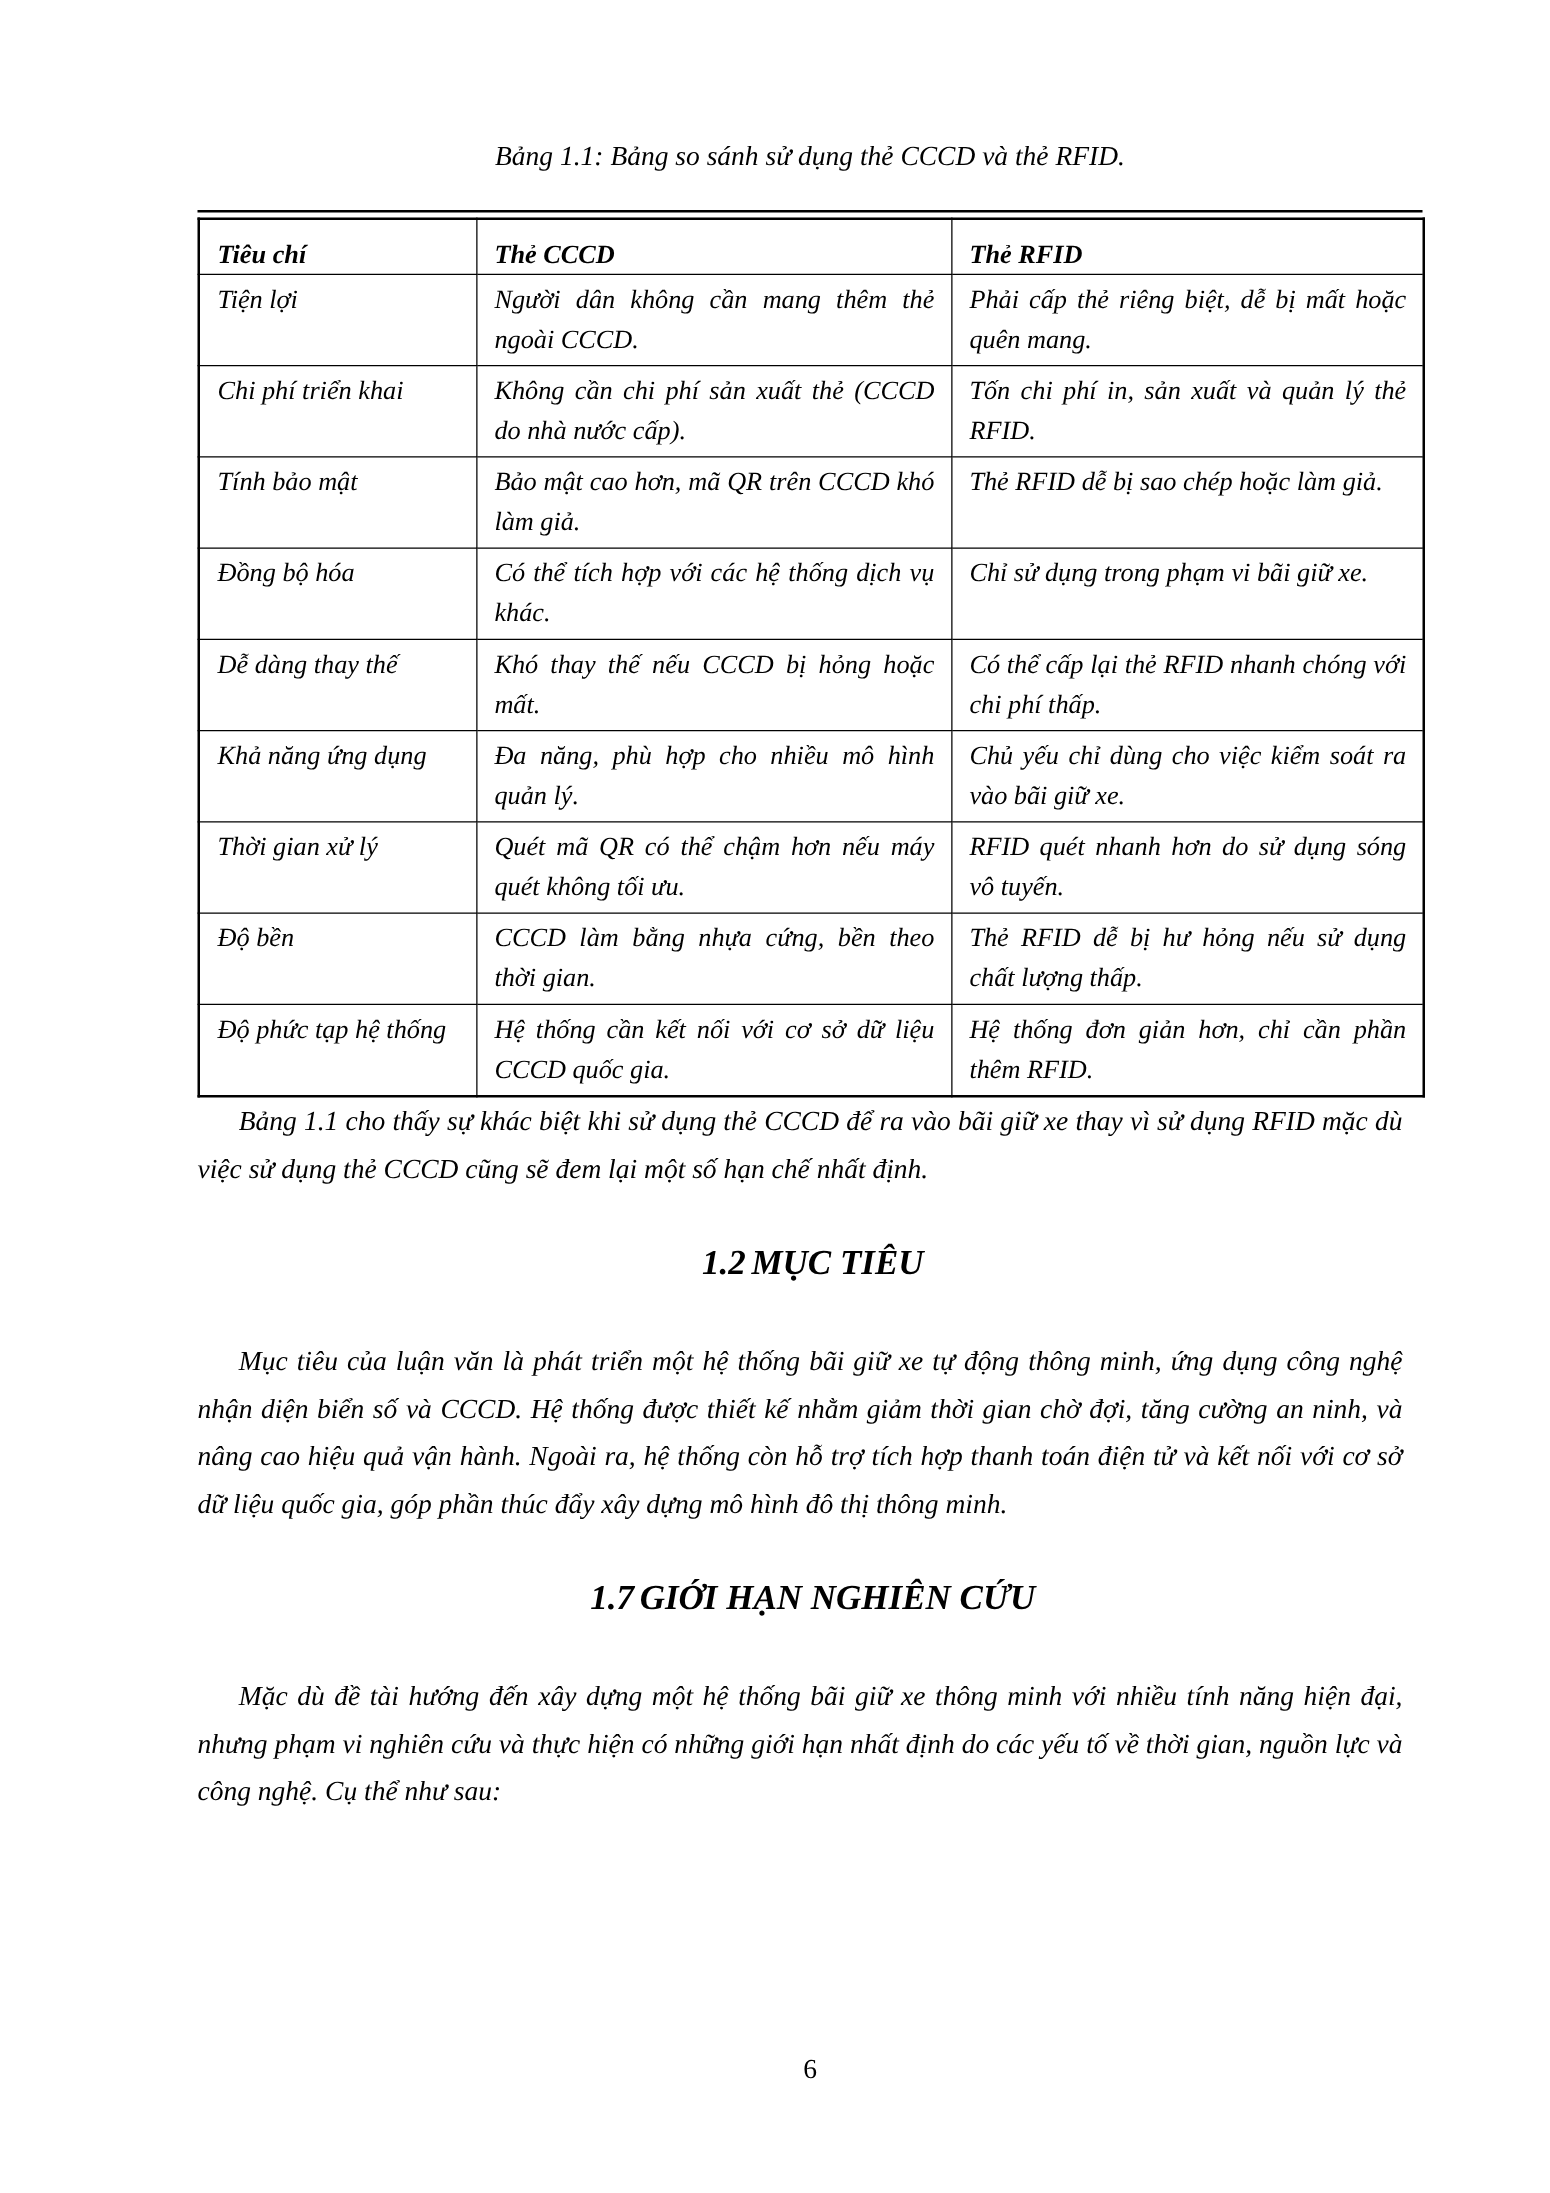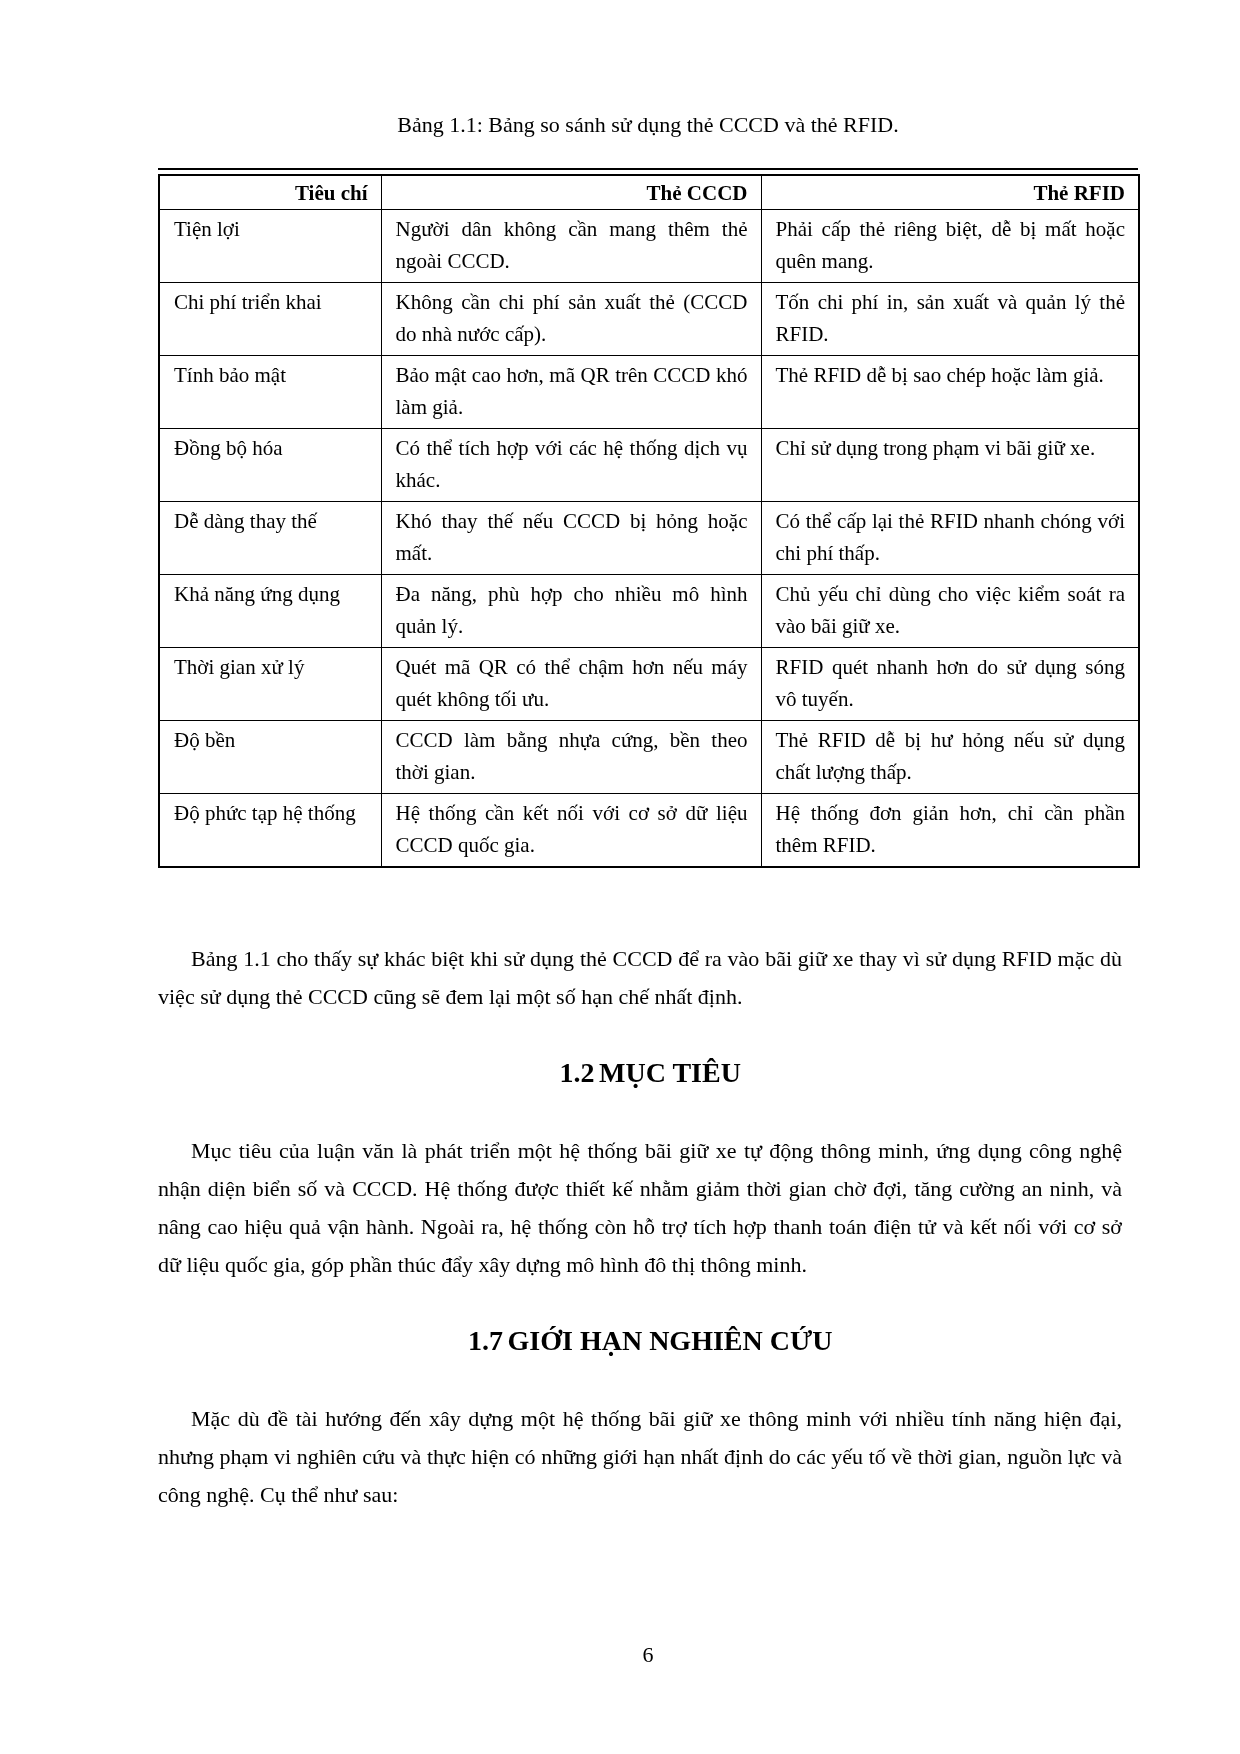--- a/index.html
+++ b/index.html
@@ -10,20 +10,21 @@
     color: #000000;
     font-family: "Liberation Serif", "DejaVu Serif", serif;
     position: relative;
     overflow: hidden;
   }
   .page-content {
     position: absolute;
     left: 158px;
     top: 112px;
     width: 980px;
+    font-style: italic;
   }
   .table-caption {
     font-size: 22px;
     line-height: 26px;
     text-align: center;
     margin: 0 0 30px 0;
   }
   .table-topline {
     border-top: 2.5px solid #000;
     margin-bottom: 4px;
@@ -40,34 +41,34 @@
   table.compare-table col.c3 { width: 378px; }
   table.compare-table th, table.compare-table td {
     border: 1.5px solid #000;
     vertical-align: top;
     text-align: justify;
     padding: 3px 13px 5px 14px;
     line-height: 32px;
   }
   table.compare-table th {
     font-weight: bold;
-    text-align: right;
+    text-align: left;
     line-height: 27px;
-    padding-top: 4px;
+    padding-top: 14px;
     padding-bottom: 2px;
   }
   .body-par {
     font-size: 22px;
     line-height: 38px;
     text-align: justify;
     text-indent: 33px;
     width: 964px;
     margin: 0;
   }
-  .par-after-table { margin-top: 72px; }
+  .par-after-table { }
   .section-heading {
     font-size: 28px;
     font-weight: bold;
     margin: 40px 0 0 0;
     line-height: 34px;
     text-align: center;
   }
   .section-heading .sec-num {
     display: inline-block;
     width: 44px;

